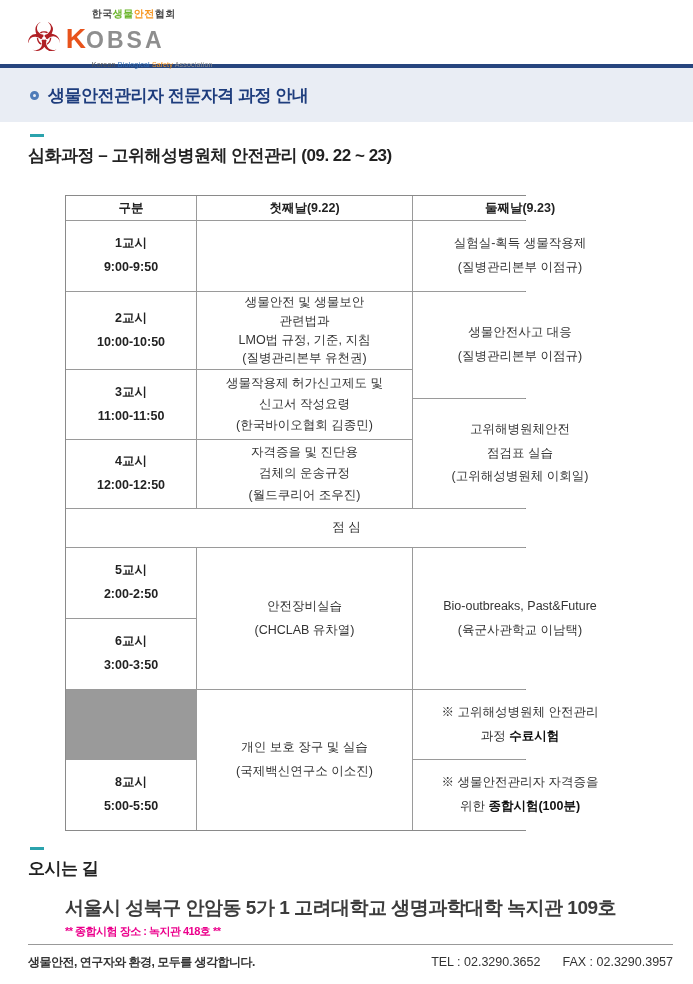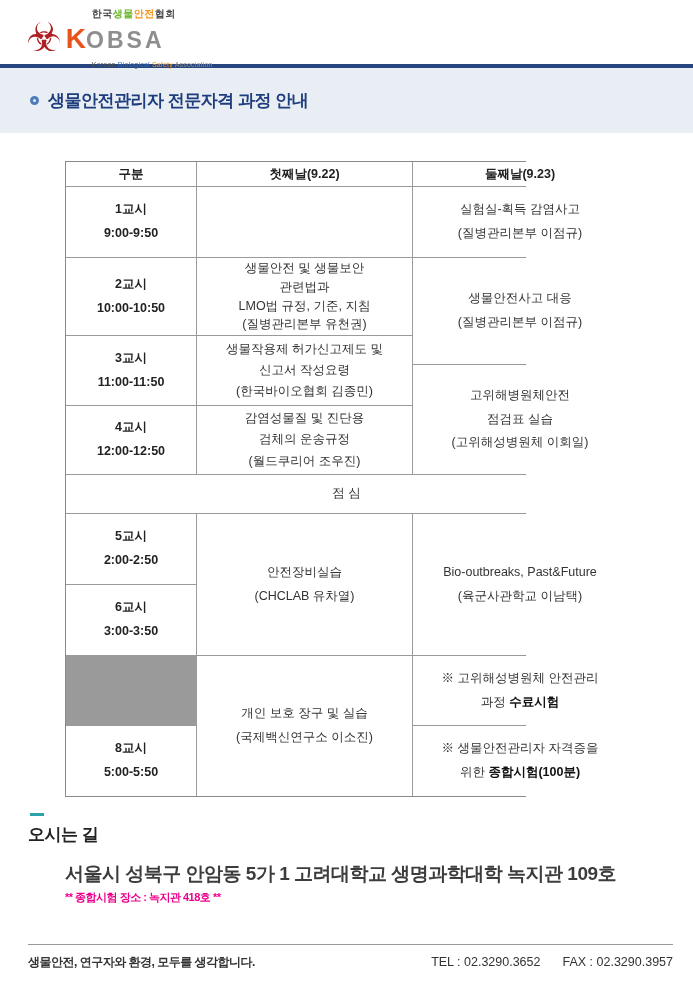--- a/index.html
+++ b/index.html
@@ -15,21 +15,21 @@
   .logo-kr .c-dark { color:#4a4a4a; } .logo-kr .c-green { color:#6cb52d; } .logo-kr .c-orange { color:#f7941d; }
   .logo-acronym { line-height:36px; }
   .logo-acronym .k { color:#e8531c; font-weight:bold; font-size:28px; }
   .logo-acronym .obsa { color:#8e8e8e; font-weight:bold; font-size:23px; letter-spacing:3px; }
   .logo-en { font-size:7px; margin-left:26px; letter-spacing:0.2px; }
   .logo-en .c-dark { color:#555; } .logo-en .c-blue { color:#2e6bb5; }
   .logo-en .c-orange { color:#f7941d; } .logo-en .c-gray { color:#8e8e8e; }
 
   
   .navy-rule { margin-top:2px; height:4px; background:#26457e; }
-  .band { height:65px; background:#e9edf4; display:flex; align-items:center; padding-left:30px; }
+  .band { height:54px; background:#e9edf4; display:flex; align-items:center; padding-left:30px; }
   .ring { width:9px; height:9px; border:3px solid #4f7cb8; border-radius:50%; margin-right:9px; flex:0 0 auto; }
   .band h1 { font-size:17px; font-weight:bold; color:#1e3d7d; letter-spacing:-0.5px; }
 
   
   .section-title { margin:12px 0 0 28px; }
   .teal-dash { width:14px; height:3px; background:#2ba3ad; margin:0 0 7px 2px; }
   .section-title h2 { font-size:17px; font-weight:bold; color:#222; letter-spacing:-0.5px; }
 
   
   .tbl {
@@ -85,20 +85,24 @@
       <div class="logo-en"><span class="c-dark">Korean </span><span class="c-blue">Biological </span><span class="c-orange">Safety </span><span class="c-gray">Association</span></div>
     </div>
   </div>
 
   <div class="navy-rule"></div>
   <div class="band">
     <span class="ring"></span>
     <h1>생물안전관리자 전문자격 과정 안내</h1>
   </div>
 
+  <div class="section-title">
+    <div class="teal-dash"></div>
+    <h2>심화과정 – 고위해성병원체 안전관리 (09. 22 ~ 23)</h2>
+  </div>
 
   <div class="tbl">
     <div class="cell hd h-c1">구분</div>
     <div class="cell hd h-c2">첫째날(9.22)</div>
     <div class="cell hd h-c3">둘째날(9.23)</div>
 
     <div class="cell per p1">
       <div>1교시</div>
       <div>9:00-9:50</div>
     </div>
@@ -121,27 +125,27 @@
         <div>관련법과</div>
         <div>LMO법 규정, 기준, 지침</div>
         <div>(질병관리본부 유천권)</div>
       </div>
     <div class="cell lh17 d1c3">
         <div>생물작용제 허가신고제도 및</div>
         <div>신고서 작성요령</div>
         <div>(한국바이오협회 김종민)</div>
       </div>
     <div class="cell lh17 d1c4">
-        <div>감염성물질 및 진단용</div>
+        <div>자격증을 및 진단용</div>
         <div>검체의 운송규정</div>
         <div>(월드쿠리어 조우진)</div>
       </div>
 
     <div class="cell d2c1">
-        <div>실험실-획득 감염사고</div>
+        <div>실험실-획득 생물작용제</div>
         <div>(질병관리본부 이점규)</div>
       </div>
     <div class="cell d2c2">
         <div>생물안전사고 대응</div>
         <div>(질병관리본부 이점규)</div>
       </div>
     <div class="cell d2c3">
         <div>고위해병원체안전</div>
         <div>점검표 실습</div>
         <div>(고위해성병원체 이회일)</div>

